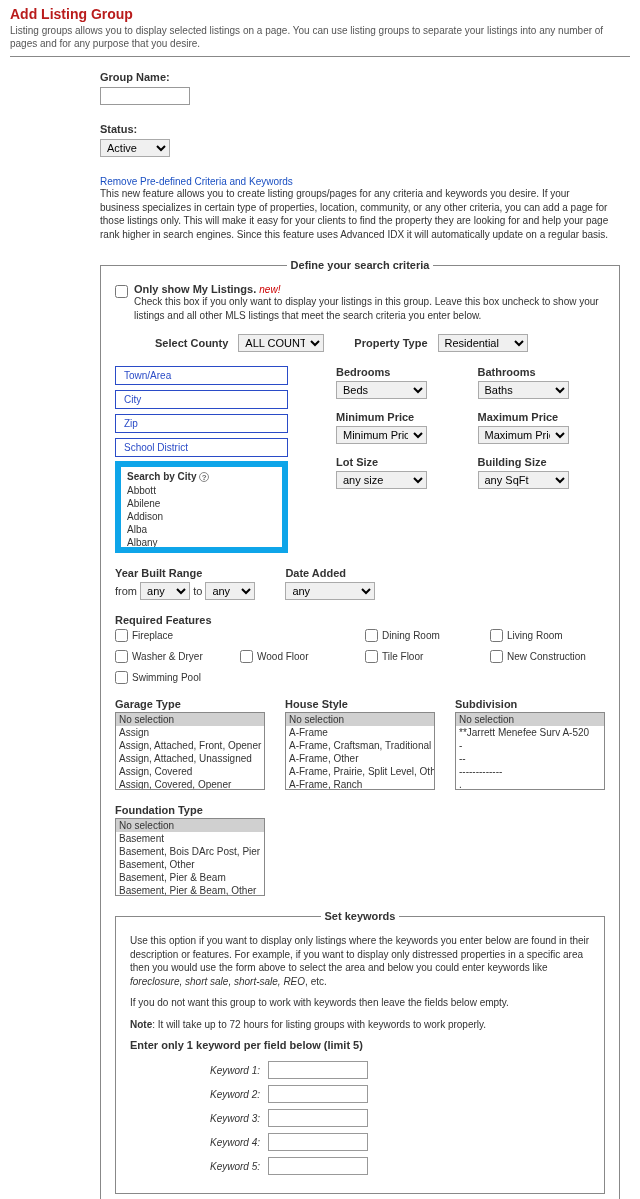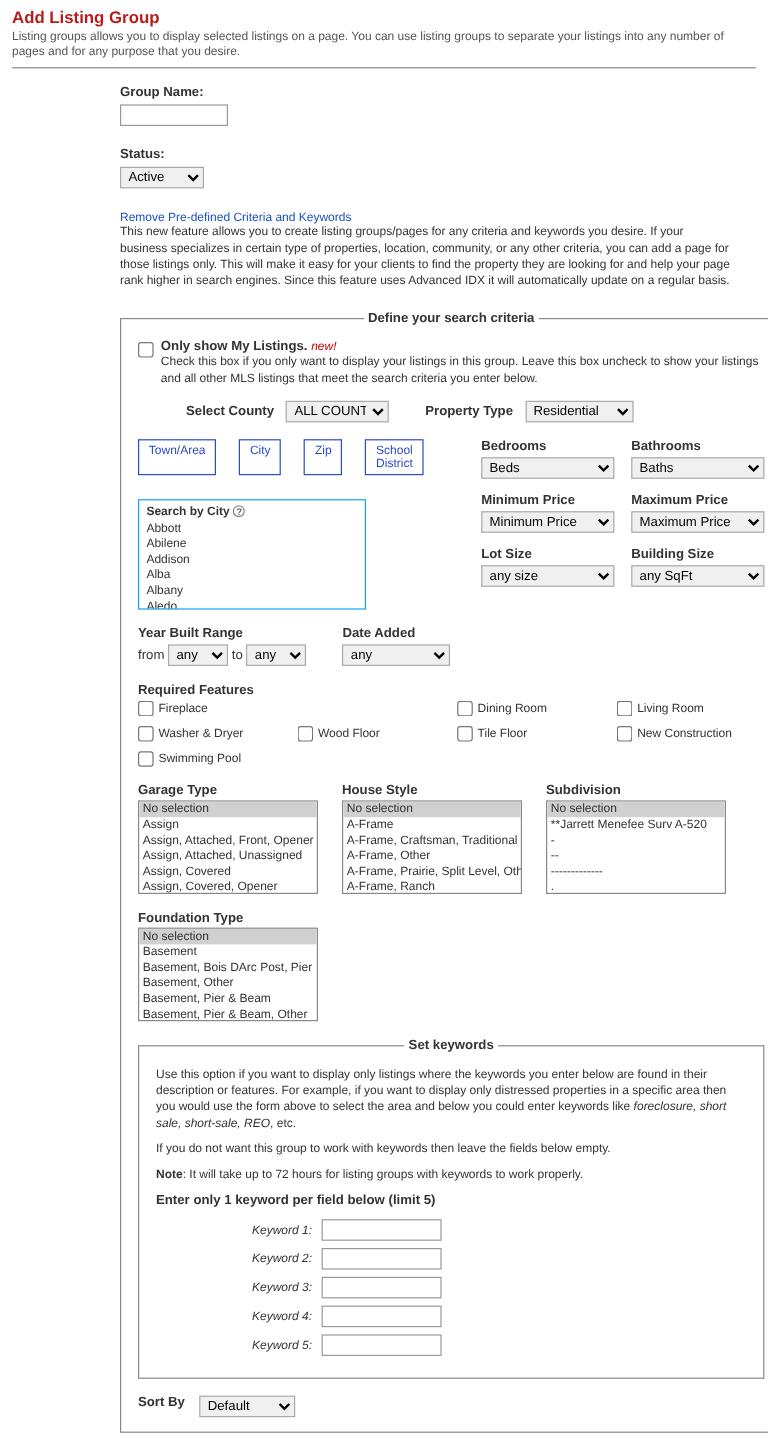--- a/index.html
+++ b/index.html
@@ -14,27 +14,27 @@
 .section { margin-bottom: 18px; }
 a.link { color: #1a4fc2; text-decoration: none; font-size: 10px; }
 .info-text { font-size: 10px; color: #333; line-height: 1.35; }
 fieldset { border: 1px solid #888; padding: 12px 14px; margin-top: 10px; }
 legend { font-weight: bold; font-size: 11px; padding: 0 4px; text-align: center; }
 .checkbox-row { display: flex; align-items: flex-start; gap: 6px; margin-bottom: 12px; }
 .checkbox-row input { margin-top: 2px; }
 .red-new { color: #c00; font-style: italic; font-size: 10px; }
 .sub-label { font-weight: bold; font-size: 11px; margin-bottom: 3px; display: block; }
 .row-flex { display: flex; gap: 30px; margin-bottom: 14px; align-items: center; }
-.tabs { display: flex; gap: 19px; margin-bottom: 20px; }
+.tabs { display: flex; gap: 5px; margin-bottom: 4px; flex-direction: column; }
 .tab { border: 1px solid #2a4bc7; padding: 3px 8px; font-size: 10px; color: #2a4bc7; background: #fff; cursor: pointer; }
-.listbox { border: 1px solid #0ea5e9; padding: 4px 6px; width: 190px; height: 92px; overflow: hidden; }
+.listbox { border: 6px solid #0ea5e9; padding: 4px 6px; width: 173px; height: 92px; overflow: hidden; }
 .listbox-title { font-weight: bold; font-size: 10px; margin-bottom: 2px; }
 .listbox-item { font-size: 10px; line-height: 1.3; }
 .help-icon { display: inline-block; border: 1px solid #888; border-radius: 50%; width: 10px; height: 10px; font-size: 8px; text-align: center; line-height: 10px; color: #666; }
-.select-wide { width: 111px; }
+.select-wide { width: 91px; }
 .feat-grid { display: grid; grid-template-columns: repeat(4, 1fr); gap: 8px 10px; margin-bottom: 14px; }
 .feat-item { display: flex; align-items: center; gap: 4px; font-size: 10px; }
 .multisel-row { display: flex; gap: 20px; margin-bottom: 14px; }
 .multisel { width: 150px; }
 .multisel .sub-label { margin-bottom: 2px; }
 .multi-list { border: 1px solid #888; height: 78px; overflow: hidden; font-size: 10px; line-height: 1.3; background: #fff; }
 .multi-list .opt { padding: 0 3px; white-space: nowrap; overflow: hidden; text-overflow: clip; }
 .multi-list .opt.sel { background: #d0d0d0; }
 .keyword-row { display: flex; align-items: center; gap: 8px; margin-bottom: 6px; }
 .keyword-row label { width: 90px; text-align: right; font-style: italic; font-size: 10px; }

